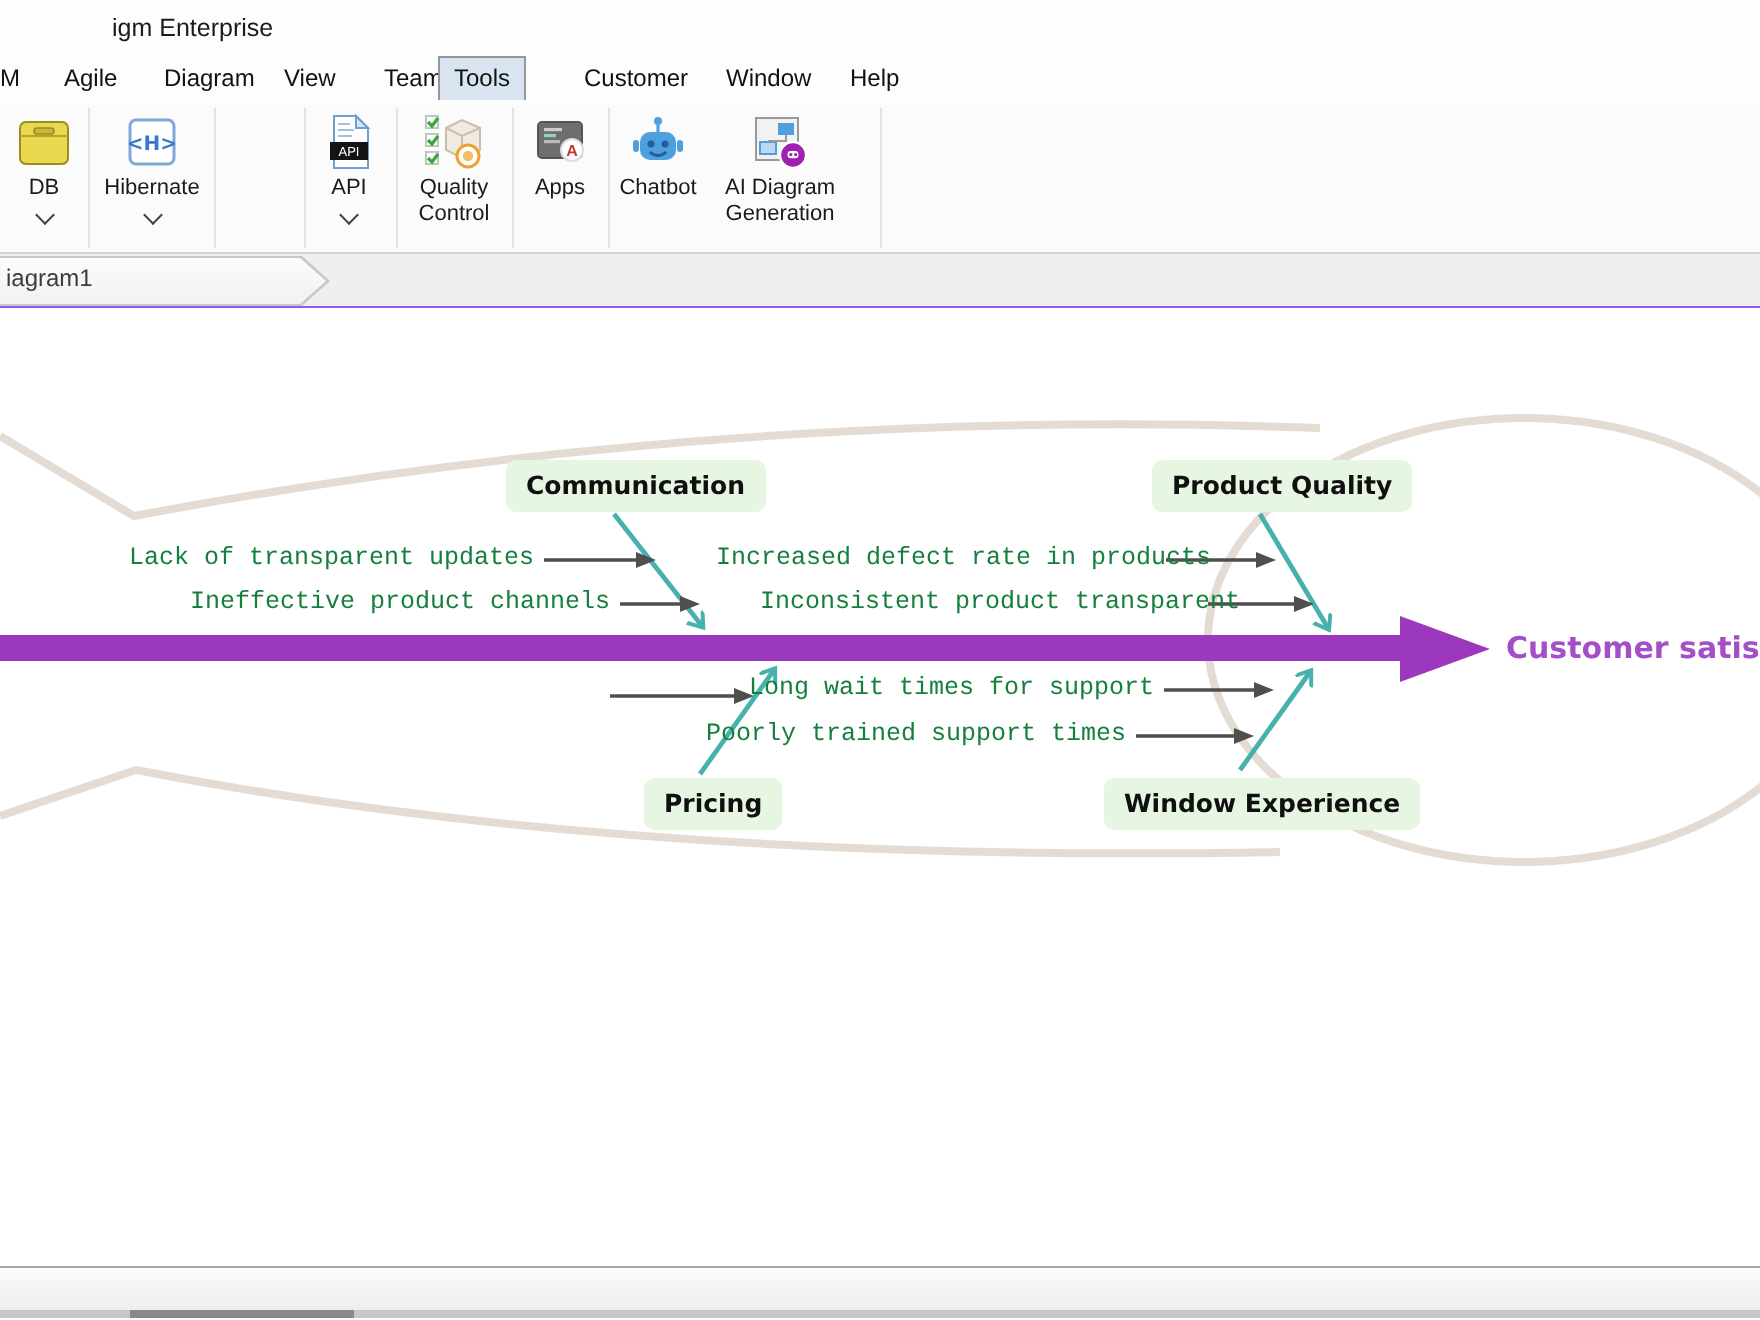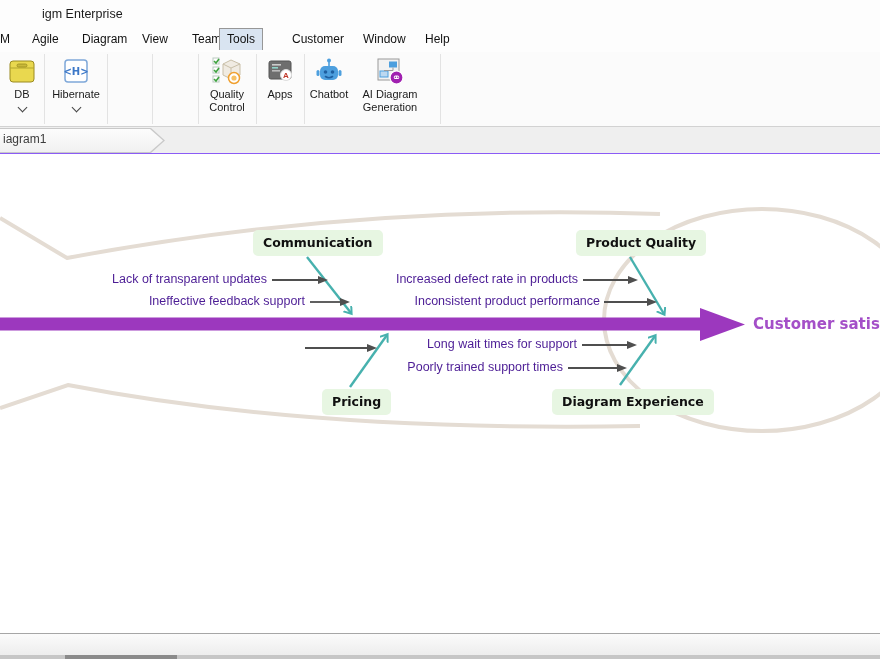--- a/index.html
+++ b/index.html
@@ -2,21 +2,21 @@
 <html><head>
 <meta charset="utf-8">
 <style>
   html,body{margin:0;padding:0;}
   body{width:880px;height:660px;overflow:hidden;background:#fff;
        font-family:"Liberation Sans", sans-serif;}
   #app{position:relative;width:880px;height:660px;overflow:hidden;background:#fff;}
 
   
   .titlebar{position:absolute;left:0;top:0;width:880px;height:28px;background:#fdfdfd;}
-  .title-text{position:absolute;left:2px;top:7px;font-size:12.5px;color:#1a1a1a;white-space:nowrap;padding-left:40px;}
+  .title-text{position:absolute;left:16px;top:7px;font-size:12.5px;color:#1a1a1a;white-space:nowrap;padding-left:40px;}
 
   .menubar{position:absolute;left:0;top:28px;width:880px;height:24px;background:#fdfdfd;}
   .menu-item{position:absolute;top:0;height:23px;line-height:23px;font-size:12px;color:#111;
              white-space:nowrap;cursor:default;}
   .menu-sel{position:absolute;top:0;height:21px;line-height:21px;width:42px;text-align:center;
             background:#d9e4f1;border:1px solid #979797;border-bottom:none;font-size:12px;color:#111;}
 
   .toolbar{position:absolute;left:0;top:52px;width:880px;height:74px;background:#fbfbfb;
            border-bottom:1px solid #d2d2d2;}
   .tsep{position:absolute;top:2px;width:1px;height:70px;background:#e3e3e3;}
@@ -31,21 +31,21 @@
   .tab-outer{position:absolute;left:-14px;top:1px;width:179px;height:25px;background:#c9c9c9;
              clip-path:polygon(0 0,165px 0,179px 12.5px,165px 25px,0 25px);}
   .tab-inner{position:absolute;left:0px;top:1px;width:177px;height:23px;
              background:linear-gradient(#fcfcfc,#f1f1f1);
              clip-path:polygon(0 0,164px 0,177px 11.5px,164px 23px,0 23px);}
   .tab-text{position:absolute;left:17px;top:4px;font-size:12px;color:#3c3c3c;white-space:nowrap;}
 
   
   .canvas{position:absolute;left:0;top:154px;width:880px;height:479px;background:#ffffff;}
   .dsvg{position:absolute;left:0;top:0;}
-  .cause{position:absolute;font-family:Liberation Sans, sans-serif;font-size:12.5px;color:#4c1d95;
+  .cause{position:absolute;font-family:Liberation Mono, monospace;font-size:12.5px;color:#15803d;
          text-align:right;white-space:nowrap;}
   .cat{position:absolute;background:#e7f6e2;border-radius:5px;padding:5px 10px 6px 10px;
        font-family:"DejaVu Sans",sans-serif;font-size:12.5px;font-weight:bold;color:#101010;
        white-space:nowrap;}
   .effect{position:absolute;font-family:"DejaVu Sans",sans-serif;font-size:15px;font-weight:bold;
           color:#a44fc8;white-space:nowrap;}
 
   
   .bottom-divider{position:absolute;left:0;top:633px;width:880px;height:1px;background:#a6a6a6;}
   .bottom-panel{position:absolute;left:0;top:634px;width:880px;height:21px;
@@ -100,20 +100,33 @@
         <svg width="30" height="30" viewBox="0 0 30 30">
           <rect x="4" y="4" width="22" height="22" rx="3" fill="#ffffff" stroke="#7fa8d9" stroke-width="1.5"></rect>
           <text x="15" y="19" text-anchor="middle" font-size="10" font-weight="bold" fill="#3c78c8" font-family="DejaVu Sans, sans-serif">&lt;H&gt;</text>
         </svg>
       </div>
       <div class="tlabel">Hibernate</div>
       <div class="chev"></div>
     </div>
 
 
+    <div class="tbtn" style="left:153px;width:43px">
+      <div class="ticon">
+        <svg width="30" height="30" viewBox="0 0 30 30">
+          <path d="M7 2 h11 l6 6 v20 h-17 z" fill="#ffffff" stroke="#6fa0d0"></path>
+          <path d="M18 2 l6 6 h-6 z" fill="#d6e6f5" stroke="#6fa0d0"></path>
+          <path d="M9 6 h6 M9 9 h8 M9 12 h7" stroke="#9fc2e2" fill="none"></path>
+          <rect x="5" y="15" width="19" height="9" fill="#141414"></rect>
+          <text x="14.5" y="22" text-anchor="middle" font-size="6.5" fill="#ffffff" font-family="Liberation Sans, sans-serif">API</text>
+        </svg>
+      </div>
+      <div class="tlabel">API</div>
+      <div class="chev"></div>
+    </div>
 
     <div class="tbtn" style="left:200px;width:54px">
       <div class="ticon">
         <svg width="32" height="32" viewBox="0 0 32 32">
           <rect x="2" y="3" width="6" height="6" fill="#ffffff" stroke="#b9c9c0"></rect>
           <rect x="2" y="12" width="6" height="6" fill="#ffffff" stroke="#b9c9c0"></rect>
           <rect x="2" y="21" width="6" height="6" fill="#ffffff" stroke="#b9c9c0"></rect>
           <path d="M3 6 l2 2 l3 -4 M3 15 l2 2 l3 -4 M3 24 l2 2 l3 -4" stroke="#3fa33f" stroke-width="1.6" fill="none"></path>
           <path d="M12 9 l8 -4 l9 4 v11 l-9 4 l-8 -4 z" fill="#f0ebe2" stroke="#c9bfa8"></path>
           <path d="M12 9 l8 4 l9 -4 M20 13 v11" stroke="#c9bfa8" fill="none"></path>
@@ -215,26 +228,26 @@
       <line x1="604" y1="302" x2="648" y2="302" stroke="#4f4f4f" marker-end="url(#grayArrow)"></line>
       <line x1="305" y1="348" x2="368" y2="348" stroke="#4f4f4f" marker-end="url(#grayArrow)"></line>
       <line x1="582" y1="345" x2="628" y2="345" stroke="#4f4f4f" marker-end="url(#grayArrow)"></line>
       <line x1="568" y1="368" x2="618" y2="368" stroke="#4f4f4f" marker-end="url(#grayArrow)"></line>
     </g>
   </svg>
 
   <div class="cat" style="left:576px;top:230px">Product Quality</div>
   <div class="cat" style="left:253px;top:230px">Communication</div>
   <div class="cat" style="left:322px;top:389px">Pricing</div>
-  <div class="cat" style="left:552px;top:389px">Diagram Experience</div>
+  <div class="cat" style="left:552px;top:389px">Window Experience</div>
 
   <div class="cause" style="left:47px;top:272px;width:220px">Lack of transparent updates</div>
-  <div class="cause" style="left:85px;top:294px;width:220px">Ineffective feedback support</div>
+  <div class="cause" style="left:85px;top:294px;width:220px">Ineffective product channels</div>
   <div class="cause" style="left:358px;top:272px;width:220px">Increased defect rate in products</div>
-  <div class="cause" style="left:380px;top:294px;width:220px">Inconsistent product performance</div>
+  <div class="cause" style="left:380px;top:294px;width:220px">Inconsistent product transparent</div>
   <div class="cause" style="left:357px;top:337px;width:220px">Long wait times for support</div>
   <div class="cause" style="left:343px;top:360px;width:220px">Poorly trained support times</div>
 
   <div class="effect" style="left:753px;top:315px">Customer satisfaction</div>
 
   <div class="bottom-divider"></div>
   <div class="bottom-panel"></div>
   <div class="bottom-band"></div>
   <div class="hscroll-thumb"></div>
 

